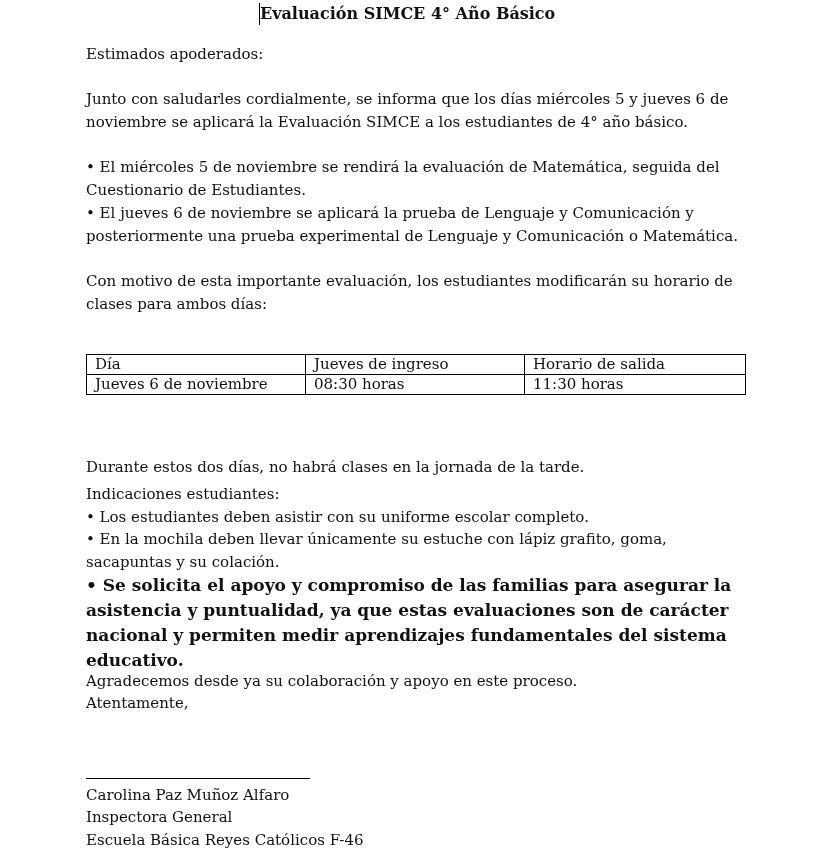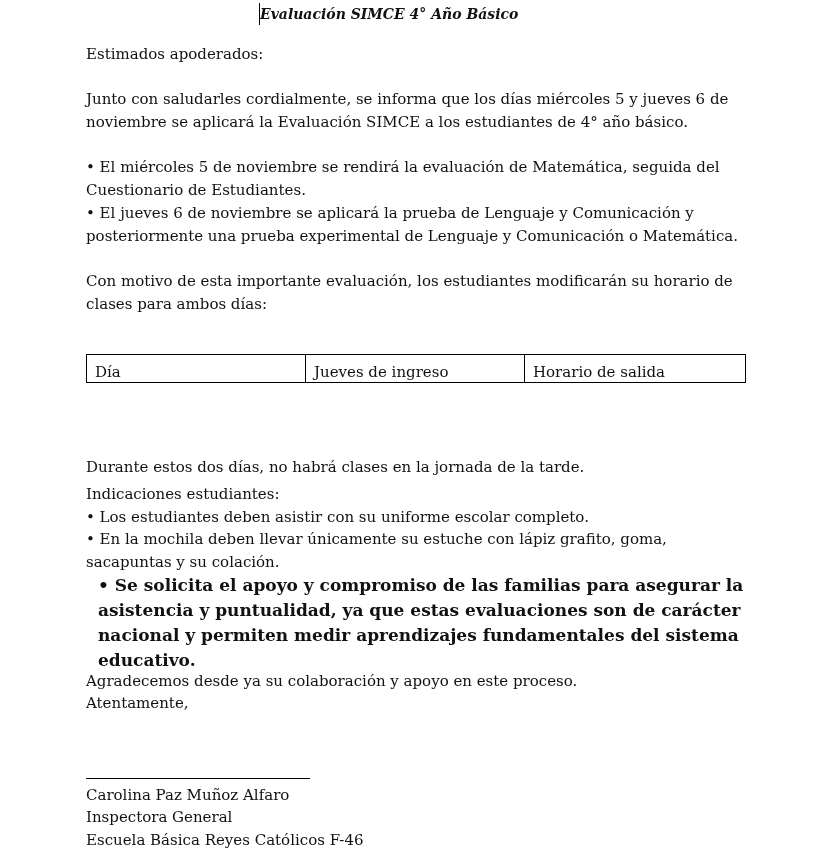--- a/index.html
+++ b/index.html
@@ -1,24 +1,24 @@
 <!DOCTYPE html>
 <html><head>
 <meta charset="utf-8">
 <style>
   html, body { margin:0; padding:0; background:#ffffff; }
   body { width:822px; height:859px; position:relative; overflow:hidden;
          font-family:"DejaVu Serif","Liberation Serif",serif; color:#111; }
   .page { position:absolute; left:86px; top:0; width:660px; font-size:15px; line-height:22.5px; }
-  .title { position:absolute; left:260px; top:1px; font-weight:bold; font-size:14px; line-height:26px; white-space:nowrap;font-style:italic; }
+  .title { position:absolute; left:260px; top:1px; font-weight:bold; font-size:16px; line-height:26px; white-space:nowrap; }
   .caret { position:absolute; left:259px; top:3px; width:1px; height:22px; background:#000; }
   .p { position:absolute; left:0; width:670px; }
   table { position:absolute; left:0; top:354px; width:660px; border-collapse:collapse; font-size:15px; }
-  td { border:1px solid #000; padding:8px 0 0 8px; height:19px; line-height:19px; vertical-align:top; }
-  .bold { font-weight:bold; font-size:17px; line-height:25px;margin-left:12px; }
+  td { border:1px solid #000; padding:0 0 0 8px; height:19px; line-height:19px; vertical-align:top; }
+  .bold { font-weight:bold; font-size:17px; line-height:25px; }
   .sigline { position:absolute; left:0; top:778px; width:224px; height:1px; background:#000; }
 </style>
 </head>
 <body>
 
 <div class="caret"></div>
 <div class="title">Evaluación SIMCE 4° Año Básico</div>
 
 <div class="page">
   <div class="p" style="top:43px">Estimados apoderados:</div>
@@ -27,20 +27,25 @@
   <div class="p" style="top:202px">• El jueves 6 de noviembre se aplicará la prueba de Lenguaje y Comunicación y posteriormente una prueba experimental de Lenguaje y Comunicación o Matemática.</div>
   <div class="p" style="top:270px">Con motivo de esta importante evaluación, los estudiantes modificarán su horario de clases para ambos días:</div>
 
   <table>
     <tbody>
         <tr>
       <td style="width:210px">Día</td>
       <td style="width:210px">Jueves de ingreso</td>
       <td>Horario de salida</td>
     </tr>
+    <tr>
+      <td>Jueves 6 de noviembre</td>
+      <td>08:30 horas</td>
+      <td>11:30 horas</td>
+    </tr>
   </tbody>
     </table>
 
   <div class="p" style="top:456px">Durante estos dos días, no habrá clases en la jornada de la tarde.</div>
   <div class="p" style="top:483px">Indicaciones estudiantes:</div>
   <div class="p" style="top:506px">• Los estudiantes deben asistir con su uniforme escolar completo.</div>
   <div class="p" style="top:528px">• En la mochila deben llevar únicamente su estuche con lápiz grafito, goma, sacapuntas y su colación.</div>
   <div class="p bold" style="top:573px">• Se solicita el apoyo y compromiso de las familias para asegurar la asistencia y puntualidad, ya que estas evaluaciones son de carácter nacional y permiten medir aprendizajes fundamentales del sistema educativo.</div>
   <div class="p" style="top:670px">Agradecemos desde ya su colaboración y apoyo en este proceso.</div>
   <div class="p" style="top:692px">Atentamente,</div>

